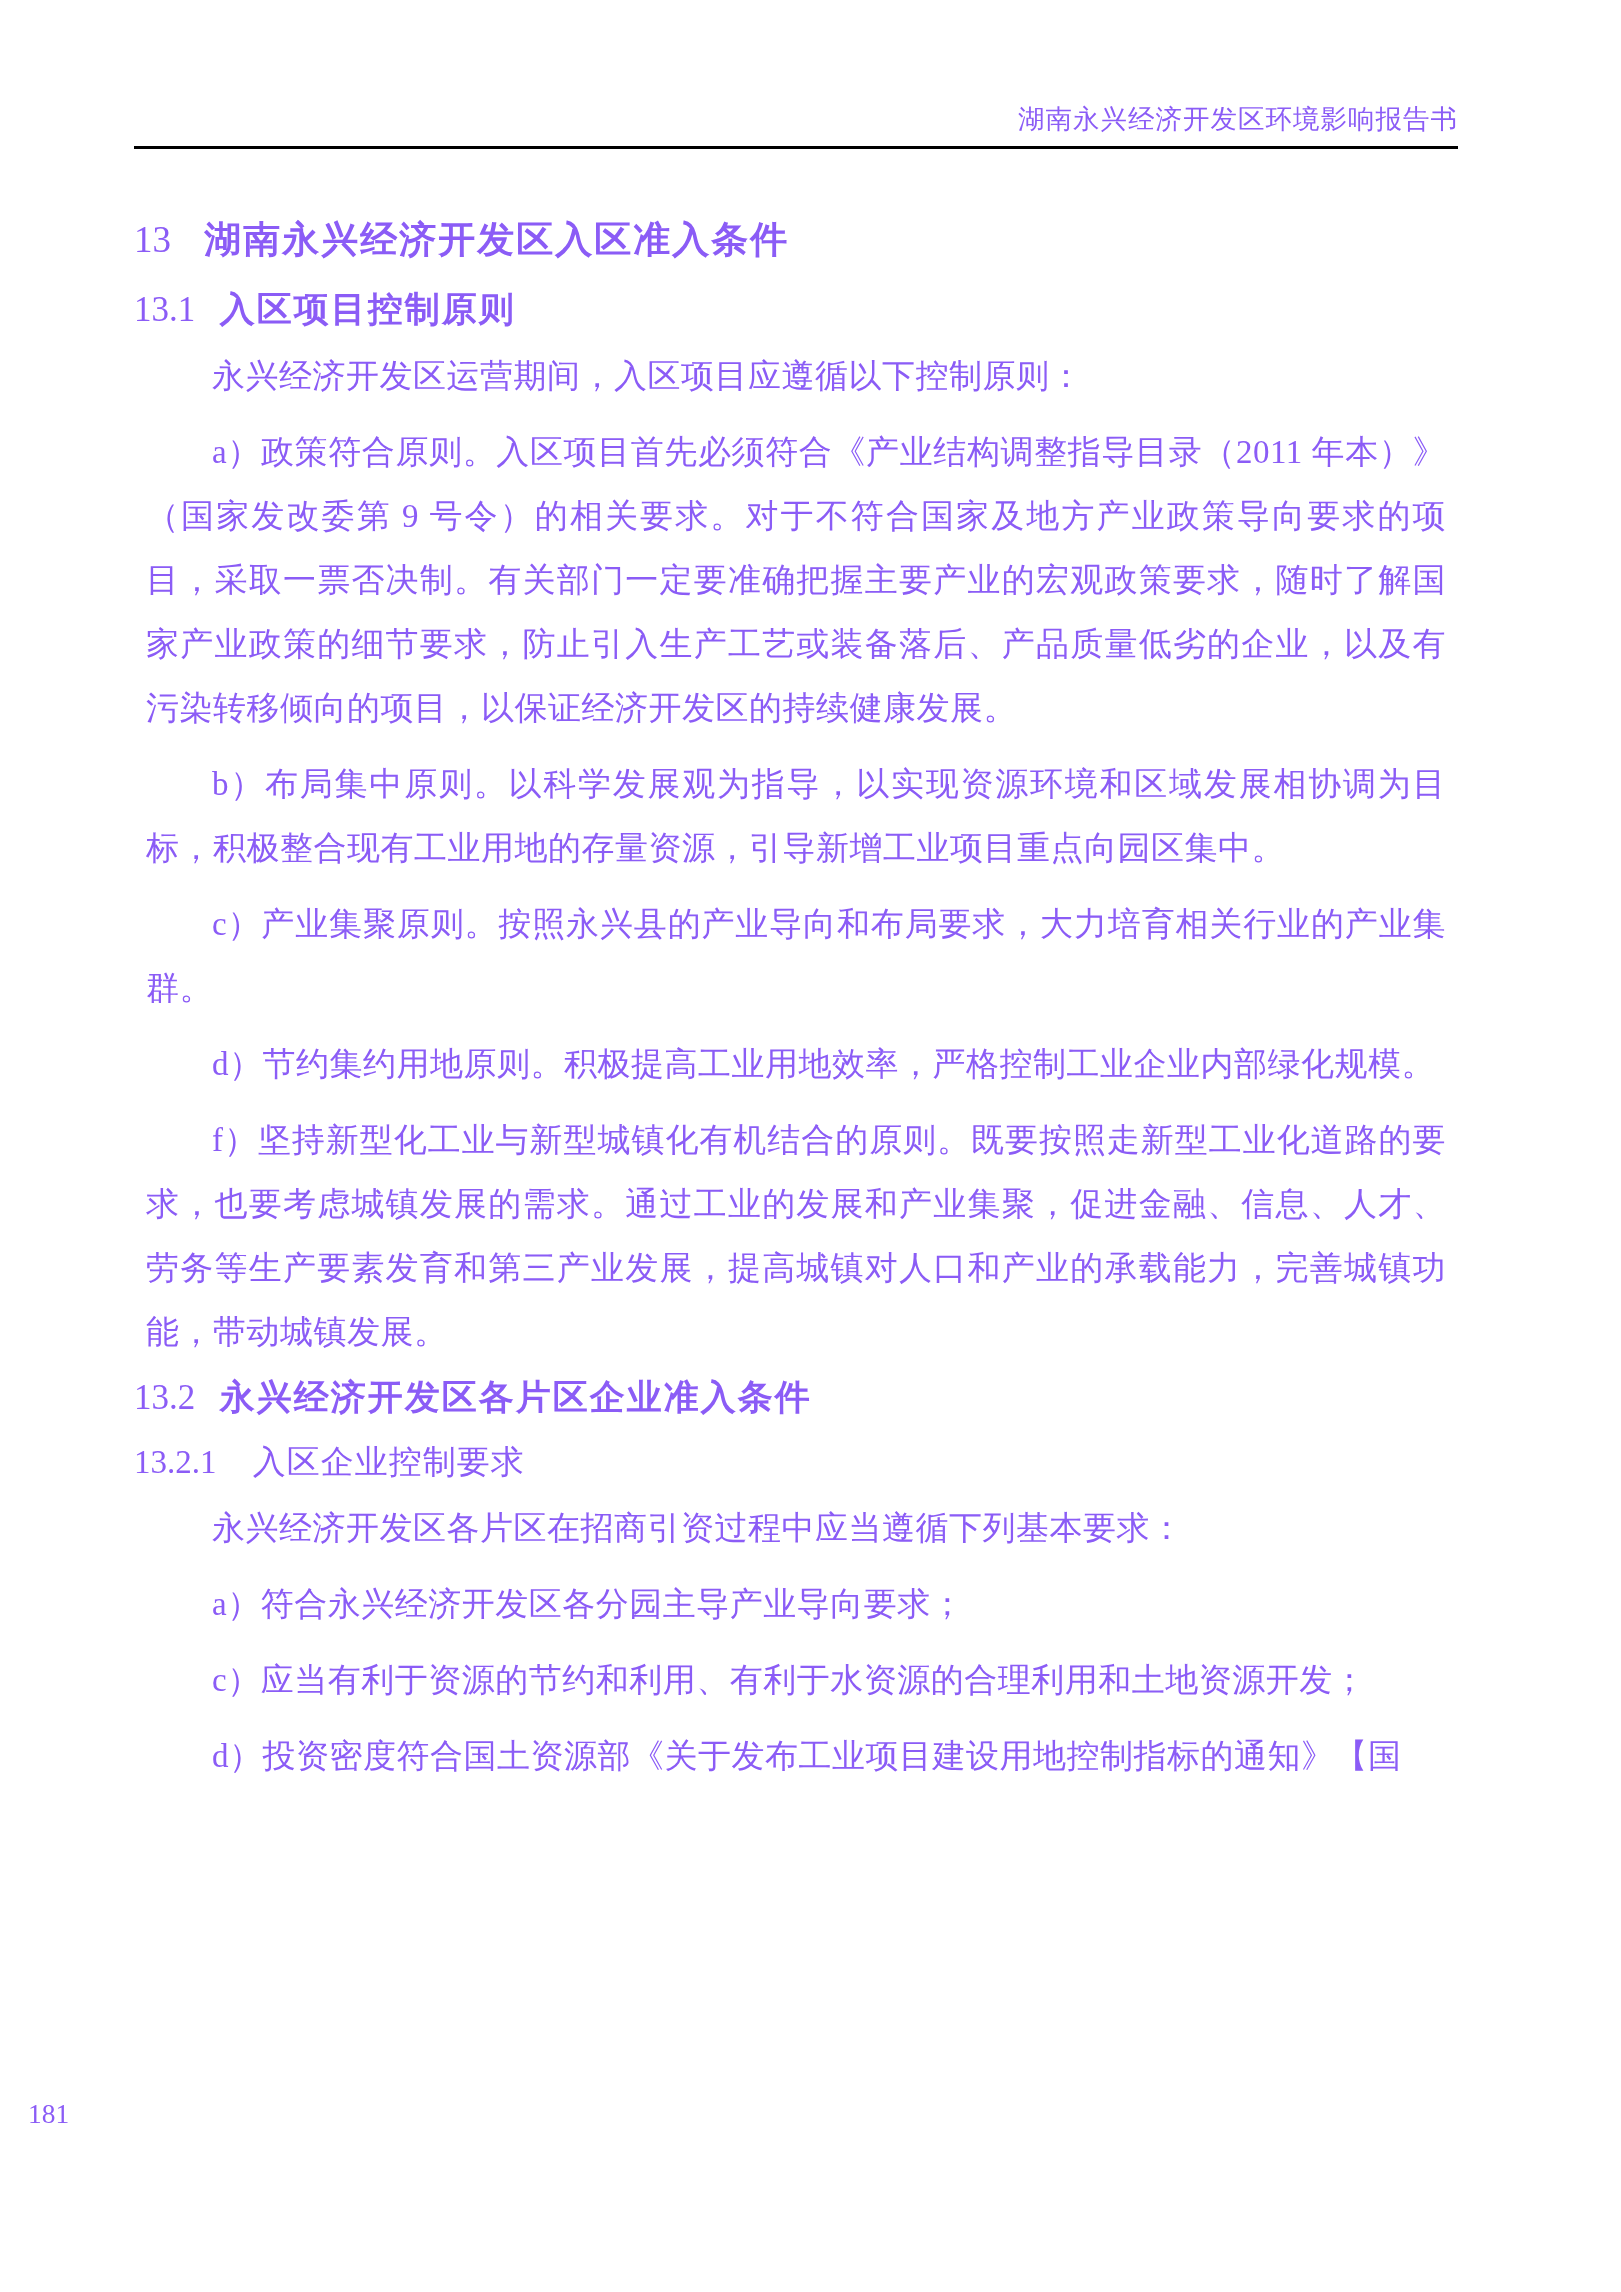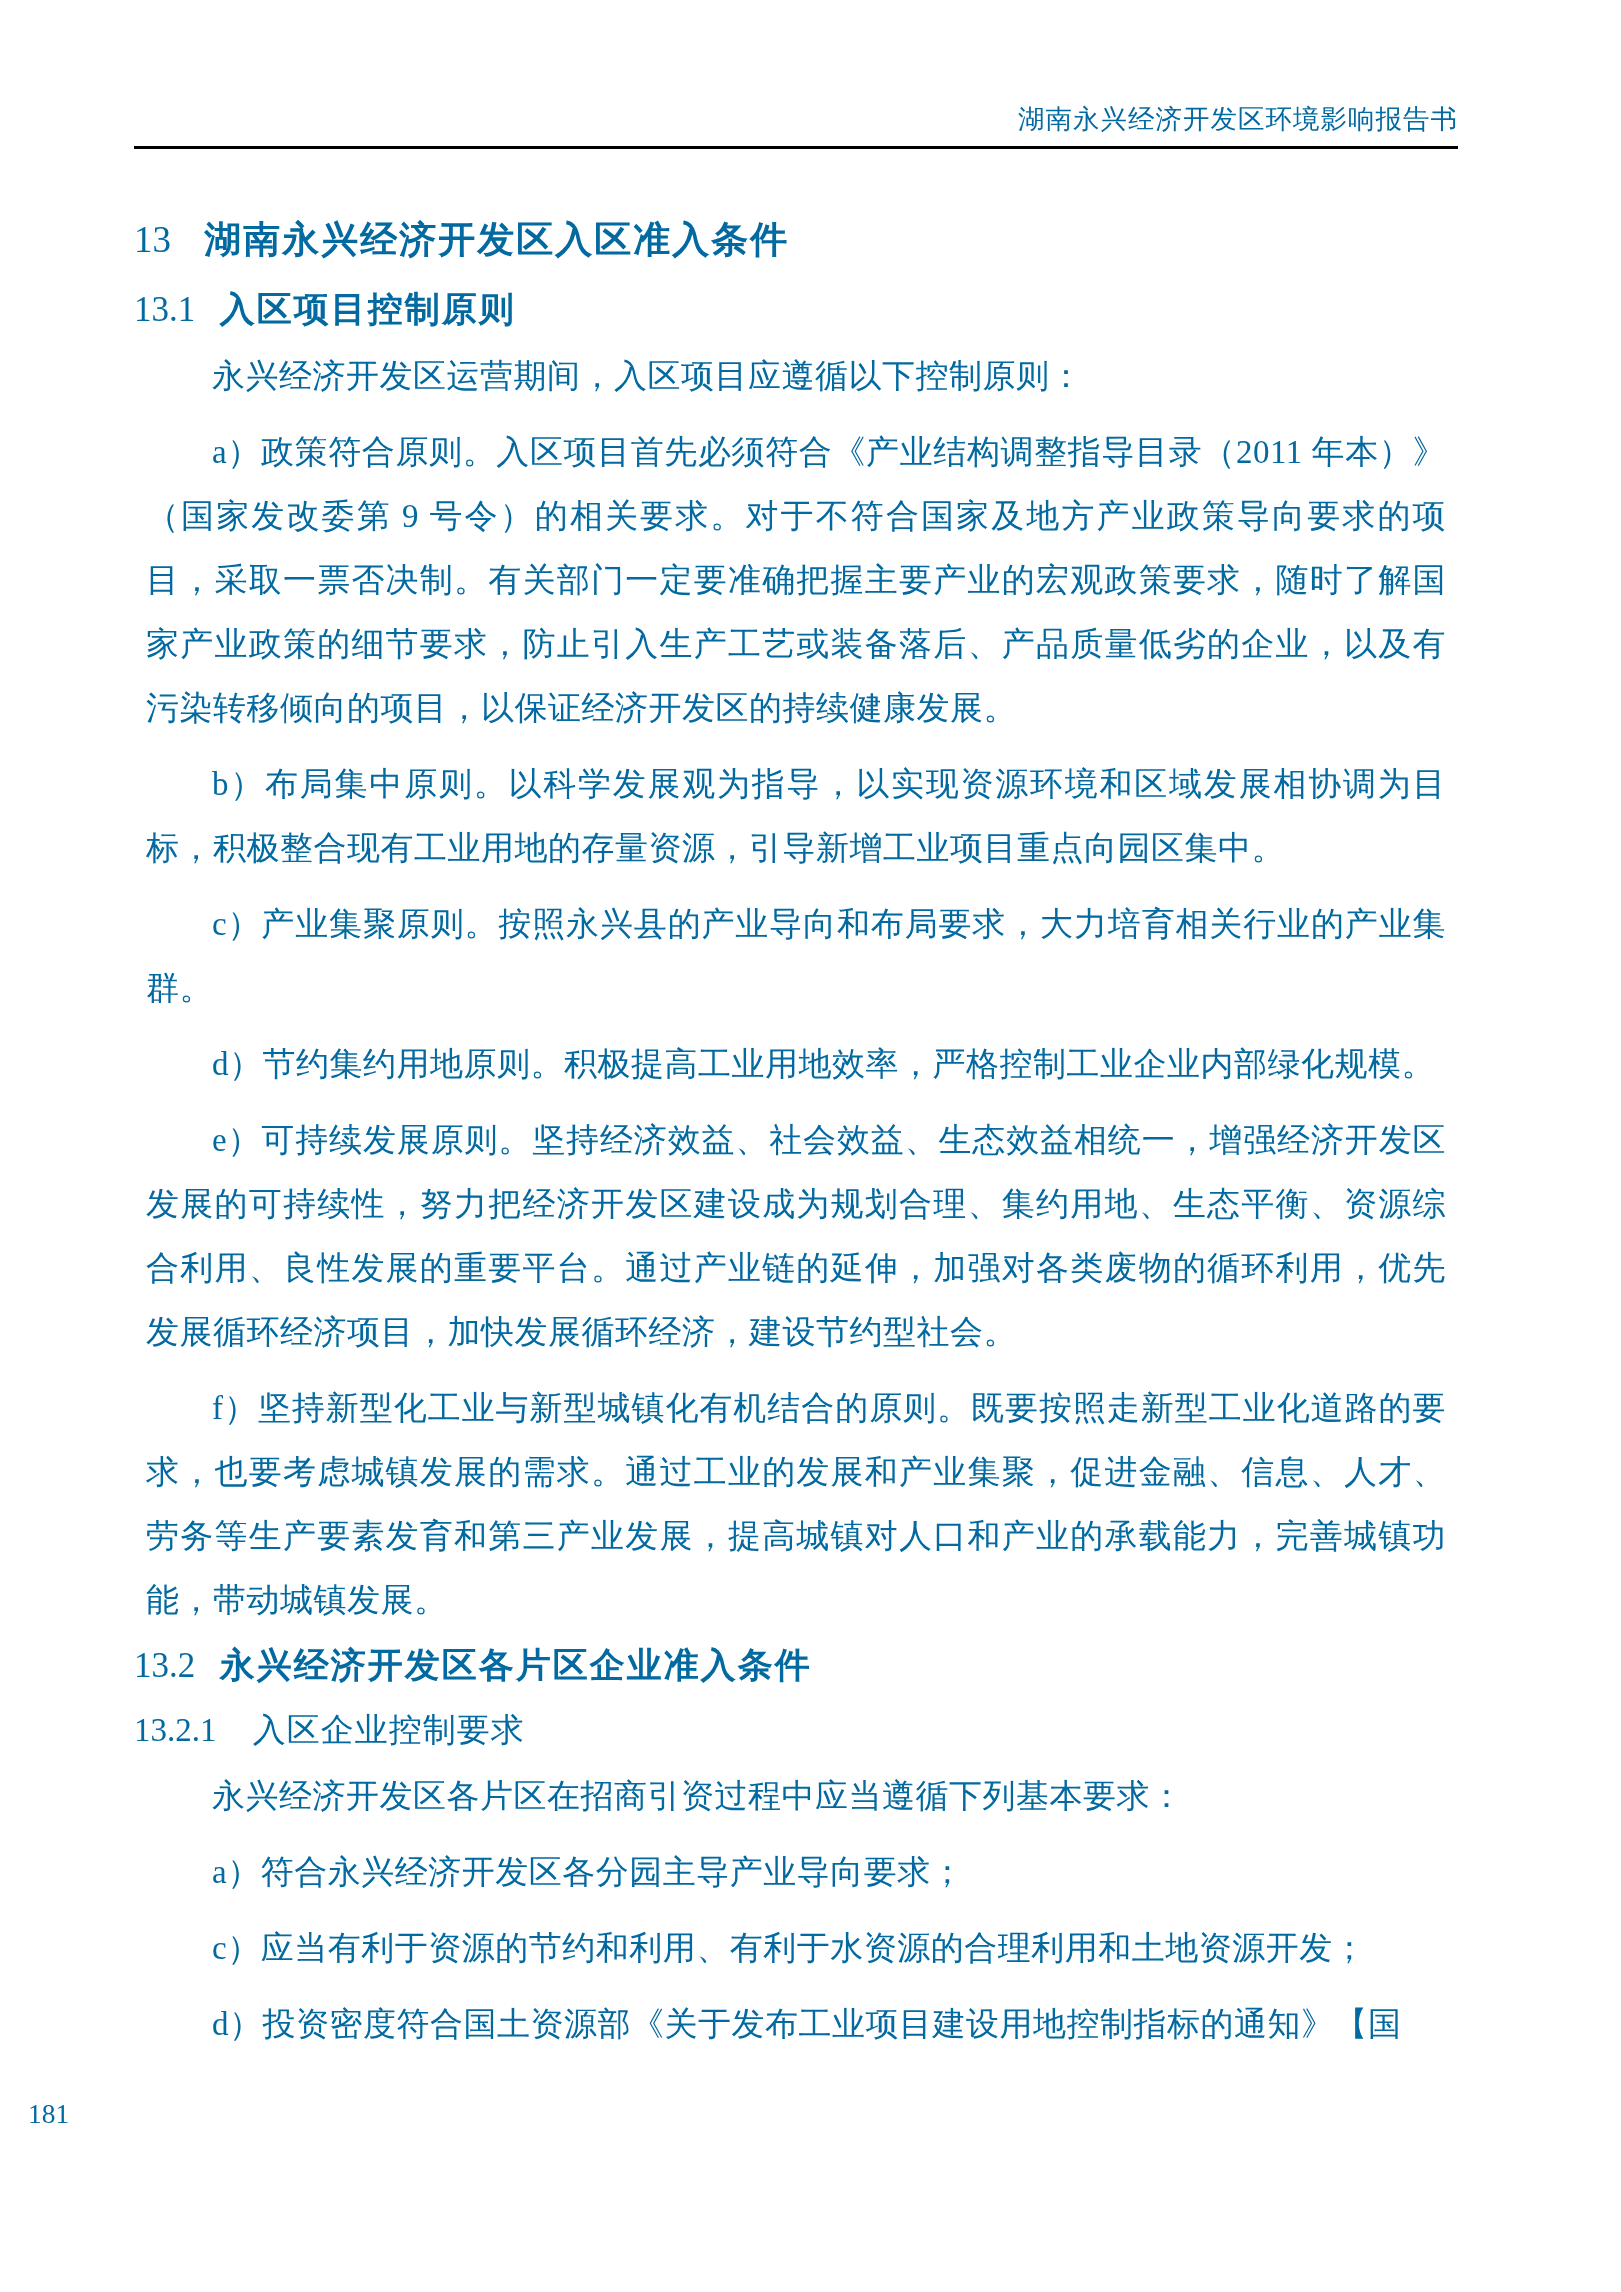--- a/index.html
+++ b/index.html
@@ -5,21 +5,21 @@
   html, body {
     margin: 0;
     padding: 0;
     background: #ffffff;
   }
   .page {
     position: relative;
     width: 1621px;
     height: 2293px;
     background: #ffffff;
-    color: #0369a1;
+    color: #8b5cf6;
     font-family: "Liberation Serif", "DejaVu Serif", serif;
     overflow: hidden;
   }
   .content {
     padding: 0 163px 0 134px;
   }
   
   .doc-header {
     padding-top: 102px;
     text-align: right;
@@ -124,21 +124,20 @@
     <div class="h2">
       <span class="h-num">13.1</span><span>入区项目控制原则</span>
     </div>
 
     <div class="para-group">
       <p class="body-para">永兴经济开发区运营期间，入区项目应遵循以下控制原则：</p>
       <p class="body-para">a）政策符合原则。入区项目首先必须符合《产业结构调整指导目录（2011 年本）》（国家发改委第 9 号令）的相关要求。对于不符合国家及地方产业政策导向要求的项目，采取一票否决制。有关部门一定要准确把握主要产业的宏观政策要求，随时了解国家产业政策的细节要求，防止引入生产工艺或装备落后、产品质量低劣的企业，以及有污染转移倾向的项目，以保证经济开发区的持续健康发展。</p>
       <p class="body-para">b）布局集中原则。以科学发展观为指导，以实现资源环境和区域发展相协调为目标，积极整合现有工业用地的存量资源，引导新增工业项目重点向园区集中。</p>
       <p class="body-para">c）产业集聚原则。按照永兴县的产业导向和布局要求，大力培育相关行业的产业集群。</p>
       <p class="body-para">d）节约集约用地原则。积极提高工业用地效率，严格控制工业企业内部绿化规模。</p>
-      <p class="body-para">e）可持续发展原则。坚持经济效益、社会效益、生态效益相统一，增强经济开发区发展的可持续性，努力把经济开发区建设成为规划合理、集约用地、生态平衡、资源综合利用、良性发展的重要平台。通过产业链的延伸，加强对各类废物的循环利用，优先发展循环经济项目，加快发展循环经济，建设节约型社会。</p>
       <p class="body-para">f）坚持新型化工业与新型城镇化有机结合的原则。既要按照走新型工业化道路的要求，也要考虑城镇发展的需求。通过工业的发展和产业集聚，促进金融、信息、人才、劳务等生产要素发育和第三产业发展，提高城镇对人口和产业的承载能力，完善城镇功能，带动城镇发展。</p>
     </div>
 
     <div class="h2 sec2-h">
       <span class="h-num">13.2</span><span>永兴经济开发区各片区企业准入条件</span>
     </div>
 
     <div class="h3">
       <span class="h-num">13.2.1</span><span>入区企业控制要求</span>
     </div>

